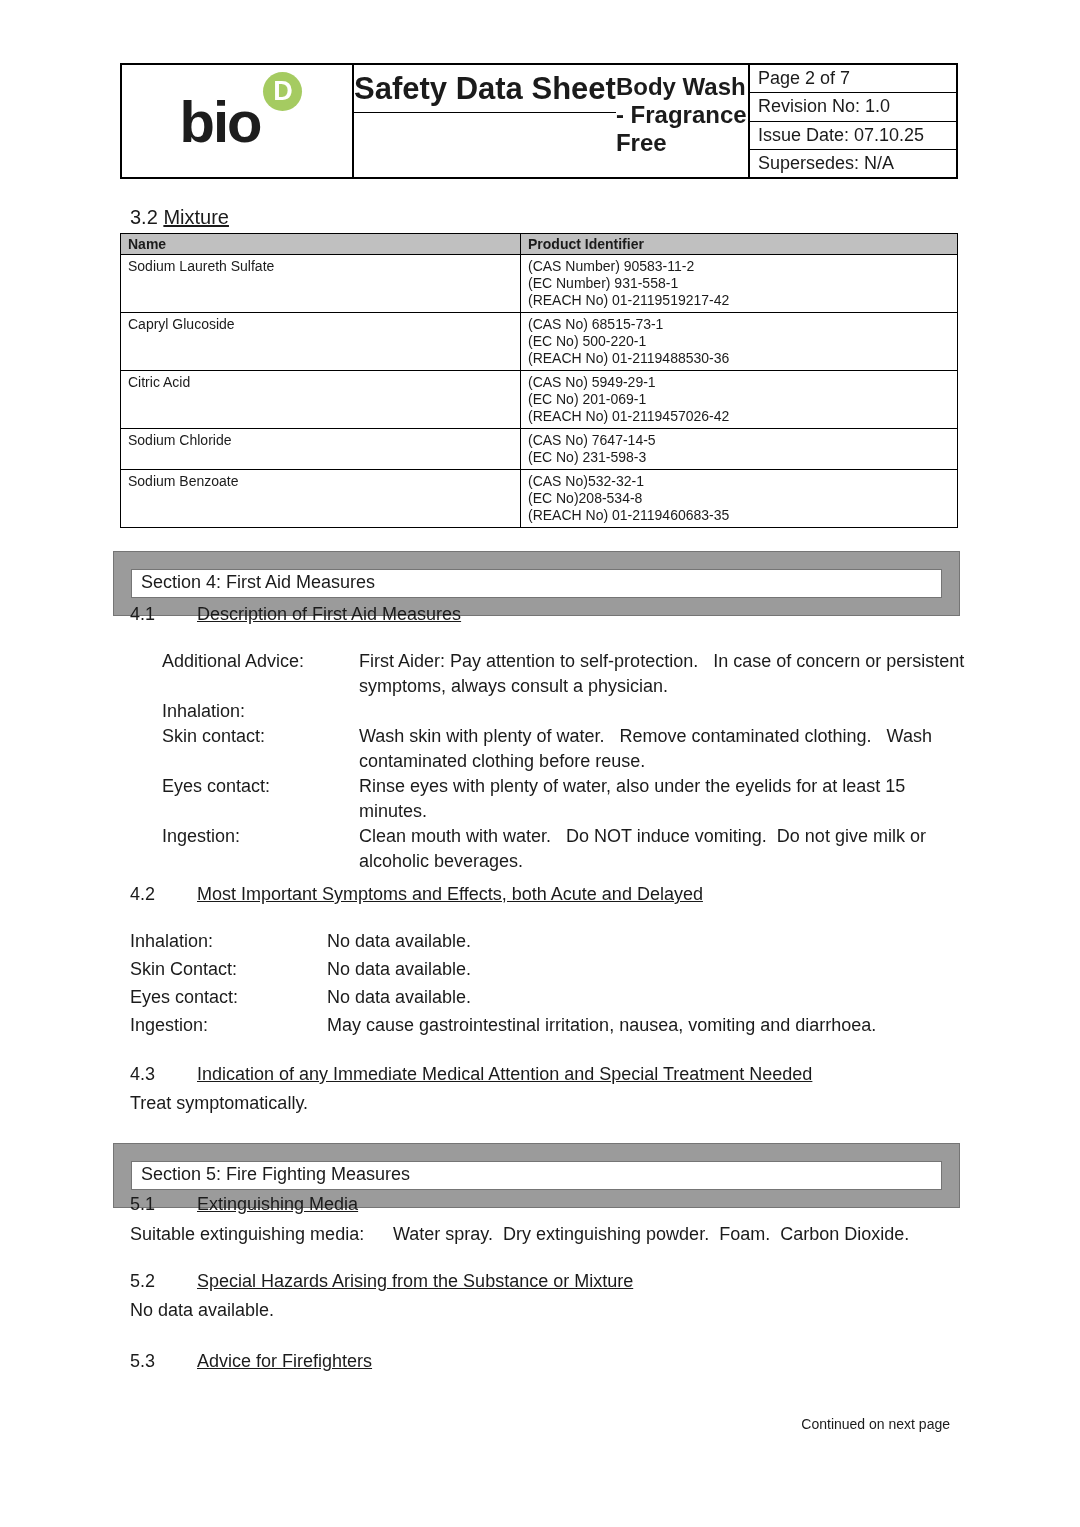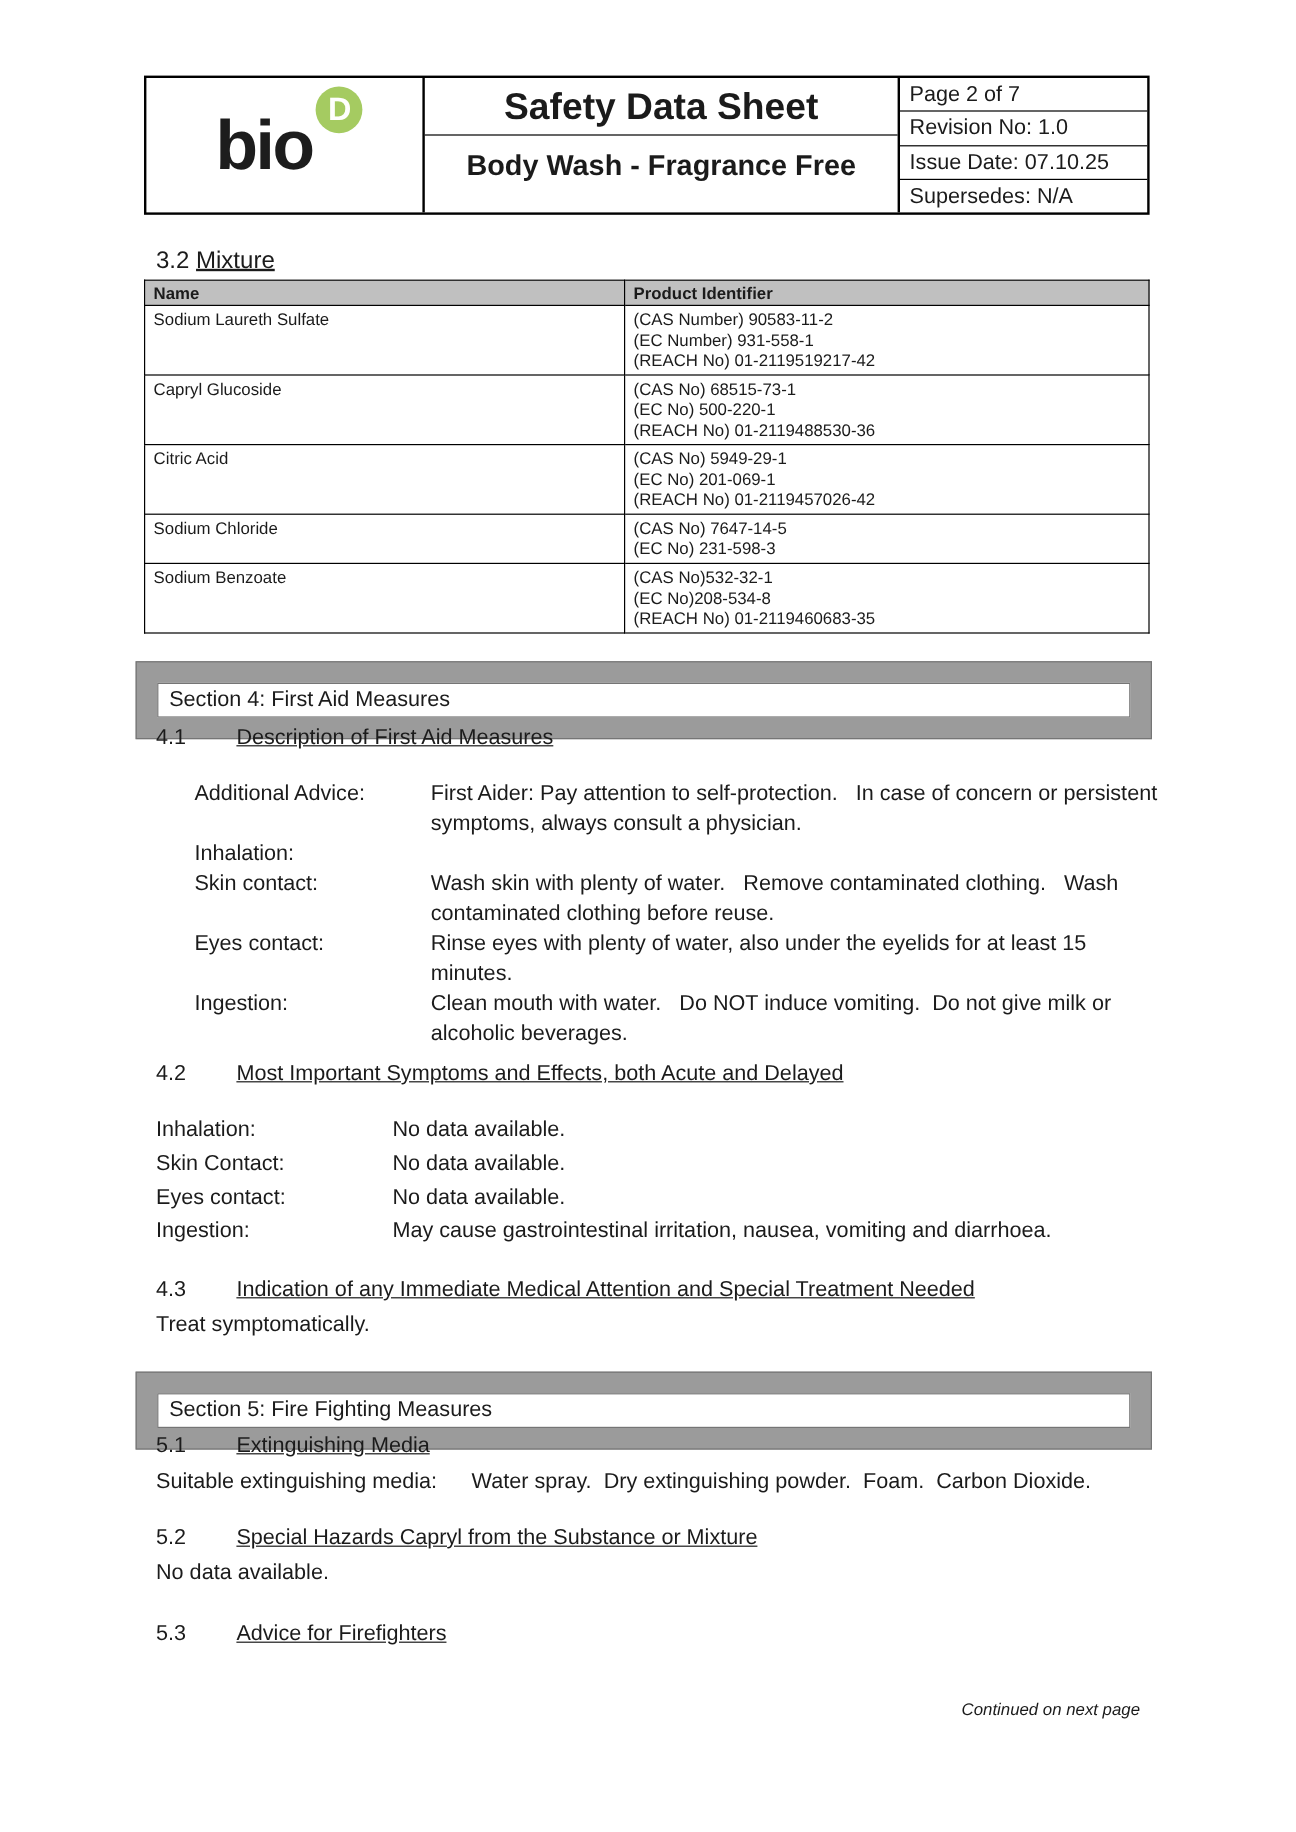--- a/index.html
+++ b/index.html
@@ -22,21 +22,21 @@
     width:232px; border-right:2px solid #000;
     display:flex; align-items:center; justify-content:center;
   }
   .logo { font-weight:bold; font-size:58px; letter-spacing:-2px; color:#1d1d1d; position:relative; padding-right:34px; }
   .logo-badge {
     position:absolute; right:-8px; top:-16px;
     width:39px; height:39px; border-radius:50%;
     color:#fff; font-size:27px; font-weight:bold;
     text-align:center; line-height:39px; letter-spacing:0;
   }
-  .title-cell { width:396px; border-right:2px solid #000; display:flex; flex-direction:column; }
+  .title-cell { width:396px; border-right:2px solid #000; display:flex; }
   .title-main {
     height:48px; border-bottom:1px solid #000;
     display:flex; align-items:center; justify-content:center;
     font-size:31px; font-weight:bold;
   }
   .title-sub {
     flex:1; display:flex; align-items:center; justify-content:center;
     font-size:24px; font-weight:bold; padding-bottom:12px;
   }
   .info-cell { flex:1; display:flex; flex-direction:column; }
@@ -81,21 +81,21 @@
   .pair-row.spaced { margin-bottom:3px; }
   .pair-label { width:197px; flex-shrink:0; }
   .pair-text { flex:1; white-space:pre-wrap; }
 
   .body-line { position:absolute; left:130px; font-size:18px; white-space:pre-wrap; }
 
   .media-row { position:absolute; left:130px; width:828px; font-size:18px; display:flex; }
   .media-label { width:263px; flex-shrink:0; }
   .media-text { flex:1; white-space:pre-wrap; }
 
-  .footer-note { position:absolute; right:130px; top:1416px; font-size:14px;font-style:italic; }
+  .footer-note { position:absolute; right:130px; top:1416px; font-size:14px; }
 </style>
 </head>
 <body>
 
 <div class="page">
 
   <div class="header-table">
     <div class="logo-cell">
       <div class="logo">
         <span>bio</span>
@@ -237,21 +237,21 @@
 
   <div class="sub-heading" style="top:1194px;">
     <span class="num">5.1</span><span class="u">Extinguishing Media</span>
   </div>
   <div class="media-row" style="top:1224px;">
     <div class="media-label">Suitable extinguishing media:</div>
     <div class="media-text">Water spray.  Dry extinguishing powder.  Foam.  Carbon Dioxide.</div>
   </div>
 
   <div class="sub-heading" style="top:1271px;">
-    <span class="num">5.2</span><span class="u">Special Hazards Capryl from the Substance or Mixture</span>
+    <span class="num">5.2</span><span class="u">Special Hazards Arising from the Substance or Mixture</span>
   </div>
   <div class="body-line" style="top:1300px;">No data available.</div>
 
   <div class="sub-heading" style="top:1351px;">
     <span class="num">5.3</span><span class="u">Advice for Firefighters</span>
   </div>
 
   <div class="footer-note">Continued on next page</div>
 
 </div>

